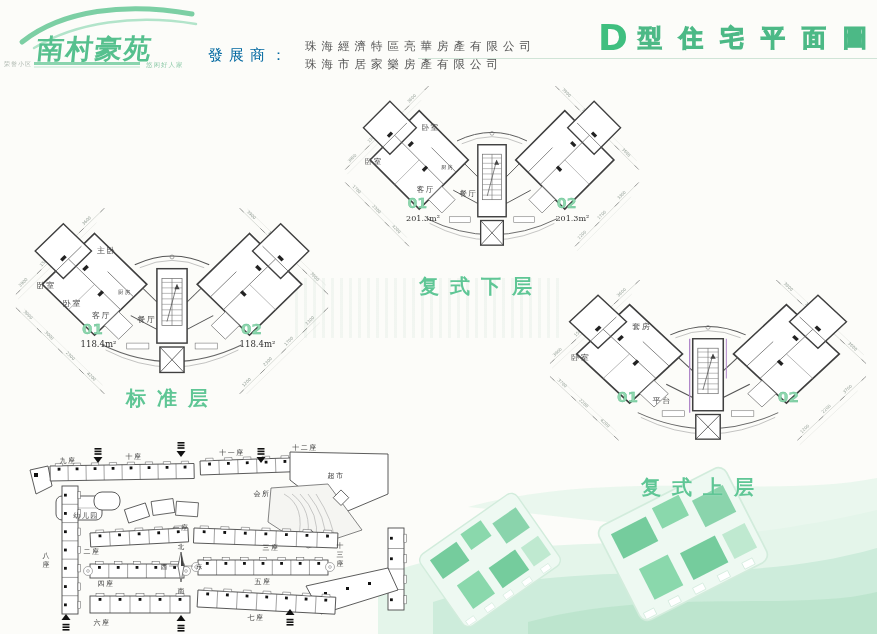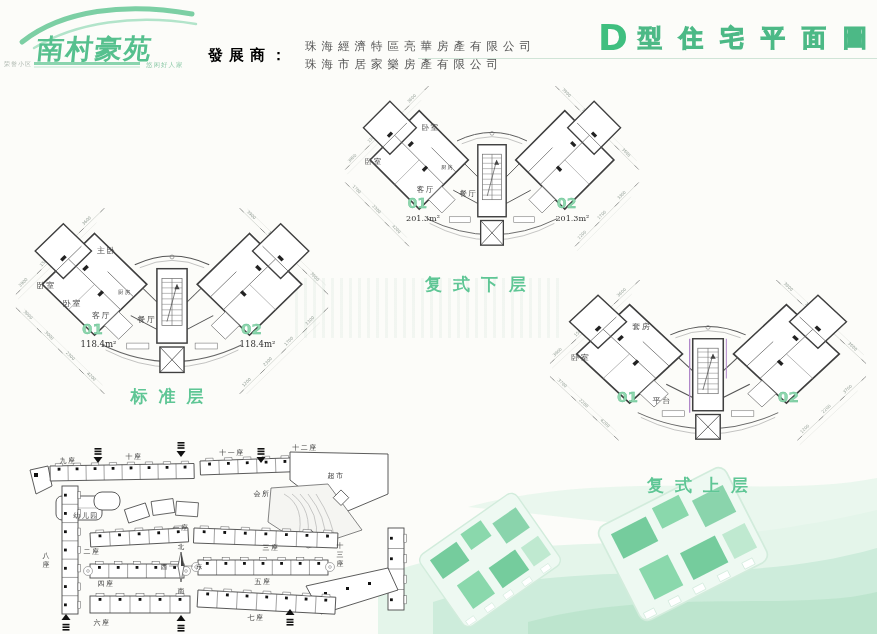--- a/index.html
+++ b/index.html
@@ -2,31 +2,31 @@
 <html><head>
 <meta charset="utf-8">
 <style>
   html,body{margin:0;padding:0;background:#e8e8e8;}
   .page{position:relative;width:877px;height:634px;background:#fcfcf9;overflow:hidden;
         font-family:"DejaVu Sans","Liberation Sans",sans-serif;}
   
   .hdr-rule{position:absolute;left:418px;top:58px;width:459px;height:1px;background:#d0e4d7;}
   #logo-box{position:absolute;left:4px;top:2px;width:210px;height:76px;}
   #dev-box{position:absolute;left:208px;top:38px;display:flex;align-items:center;}
-  .dev-label{font-size:15px;font-weight:bold;color:#000000;letter-spacing:6px;white-space:nowrap;}
+  .dev-label{font-size:15px;font-weight:normal;color:#0369a1;letter-spacing:6px;white-space:nowrap;}
   .dev-lines{margin-left:13px;}
   .dev-line{font-size:11.5px;color:#555;letter-spacing:5px;line-height:1.55;white-space:nowrap;}
   #main-title{position:absolute;left:598px;top:20px;display:flex;align-items:center;}
   .title-d{font-size:36px;font-weight:bold;color:#3fbf7f;margin-right:10px;line-height:1;}
   .title-rest{font-size:24px;font-weight:bold;letter-spacing:17px;color:#bfe7d2;
               -webkit-text-stroke:1.1px #4cb986;white-space:nowrap;}
   
   .plan{position:absolute;}
   .plan svg{display:block;width:100%;height:100%;}
-  .plan-title{position:absolute;font-size:17px;font-weight:bold;color:#5fc695;
+  .plan-title{position:absolute;font-size:20px;font-weight:bold;color:#5fc695;
               letter-spacing:11px;text-align:center;white-space:nowrap;
               text-shadow:0 0 1px rgba(255,255,255,.7);font-family:Liberation Mono, monospace;}
   
   #site-box{position:absolute;left:6px;top:436px;width:462px;height:196px;z-index:2;}
   #decor-box{position:absolute;left:378px;top:452px;width:499px;height:182px;z-index:0;}
   #watermark{position:absolute;left:295px;top:278px;width:270px;height:60px;opacity:.05;z-index:0;
              background:repeating-linear-gradient(90deg,#2d7d55 0 3px,transparent 3px 9px);}
   .z1{z-index:1;} .z2{z-index:2;}
 </style>
 </head>

